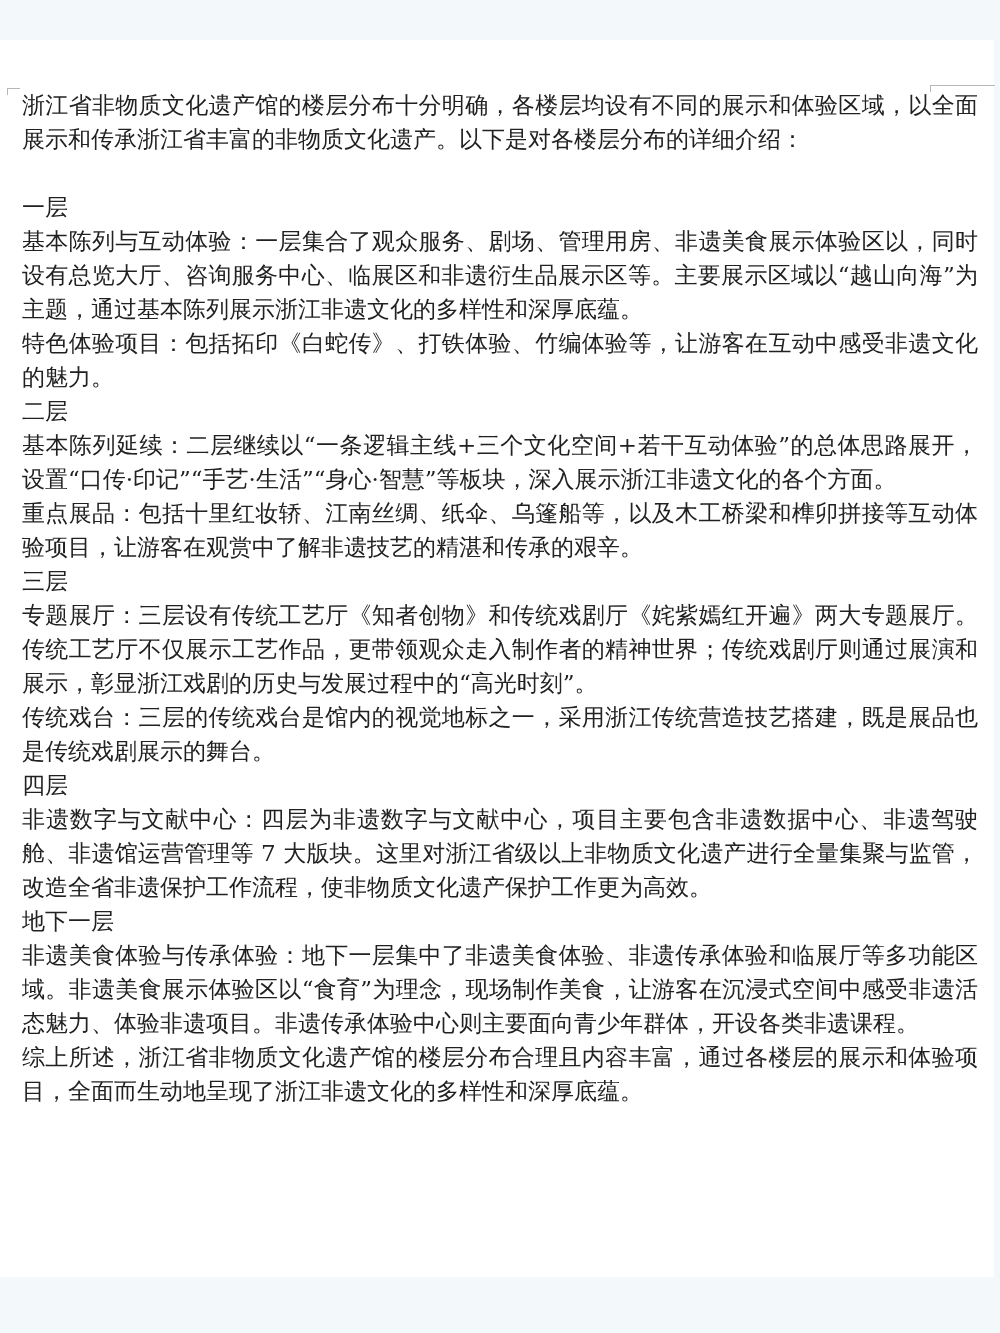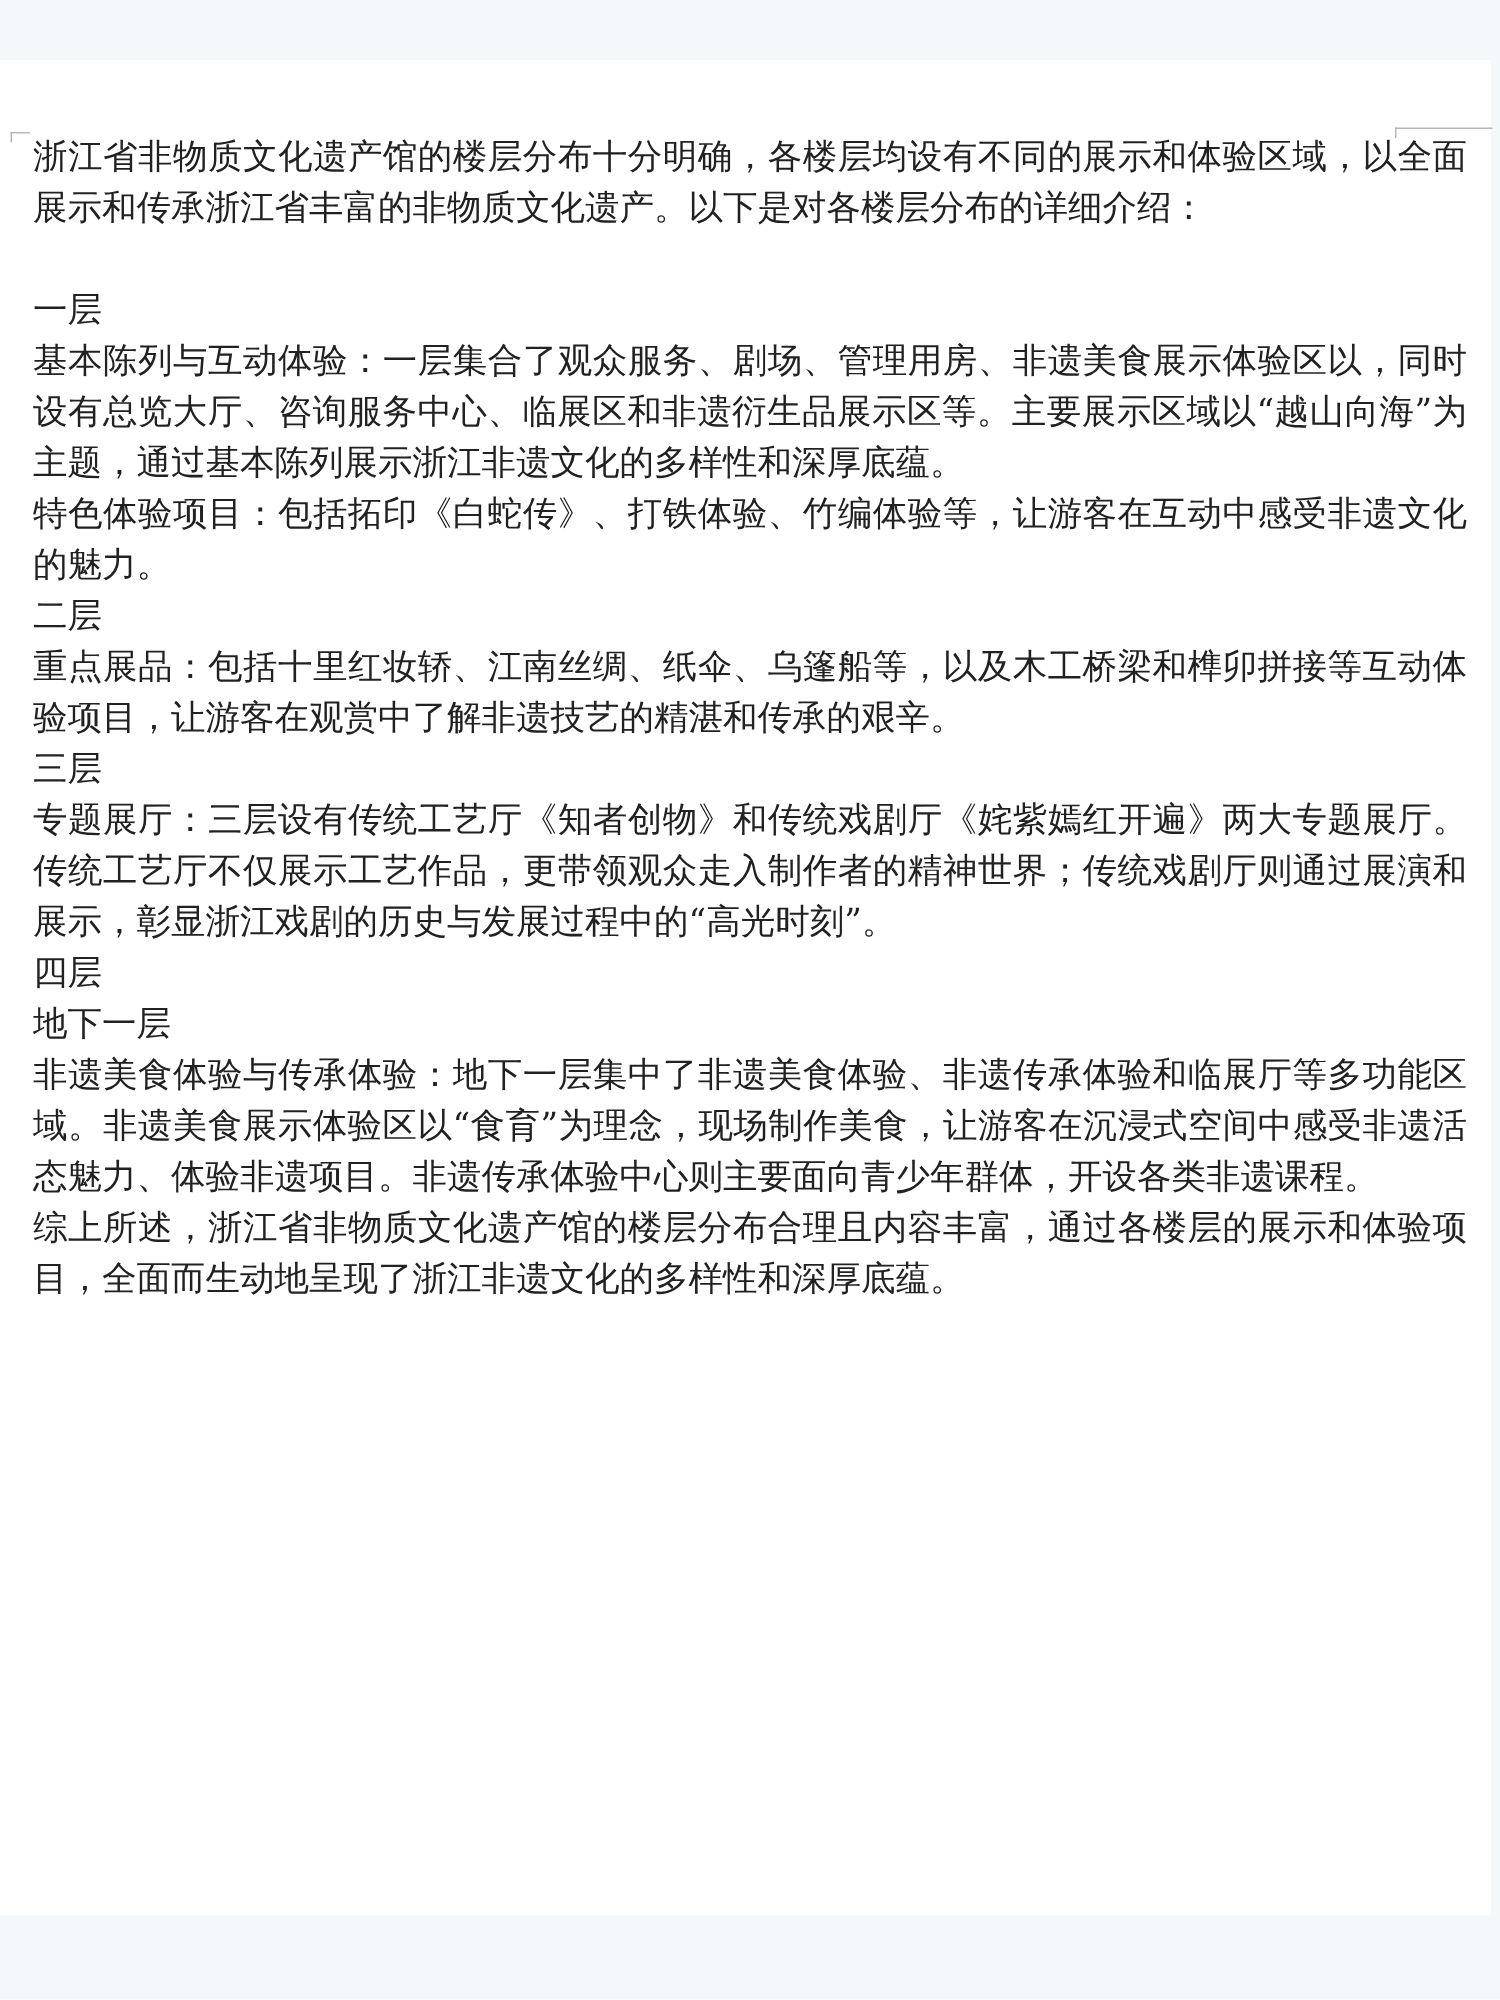--- a/index.html
+++ b/index.html
@@ -55,21 +55,24 @@
   <div class="margin-mark mark-tl"></div>
   <div class="margin-mark mark-tr"></div>
 
   <div class="content">
     <p>浙江省非物质文化遗产馆的楼层分布十分明确，各楼层均设有不同的展示和体验区域，以全面展示和传承浙江省丰富的非物质文化遗产。以下是对各楼层分布的详细介绍：</p>
     <p class="blank"></p>
     <p>一层</p>
     <p>基本陈列与互动体验：一层集合了观众服务、剧场、管理用房、非遗美食展示体验区以，同时设有总览大厅、咨询服务中心、临展区和非遗衍生品展示区等。主要展示区域以“越山向海”为主题，通过基本陈列展示浙江非遗文化的多样性和深厚底蕴。</p>
     <p>特色体验项目：包括拓印《白蛇传》、打铁体验、竹编体验等，让游客在互动中感受非遗文化的魅力。</p>
     <p>二层</p>
+    <p>基本陈列延续：二层继续以“一条逻辑主线+三个文化空间+若干互动体验”的总体思路展开，设置“口传·印记”“手艺·生活”“身心·智慧”等板块，深入展示浙江非遗文化的各个方面。</p>
     <p>重点展品：包括十里红妆轿、江南丝绸、纸伞、乌篷船等，以及木工桥梁和榫卯拼接等互动体验项目，让游客在观赏中了解非遗技艺的精湛和传承的艰辛。</p>
     <p>三层</p>
     <p>专题展厅：三层设有传统工艺厅《知者创物》和传统戏剧厅《姹紫嫣红开遍》两大专题展厅。传统工艺厅不仅展示工艺作品，更带领观众走入制作者的精神世界；传统戏剧厅则通过展演和展示，彰显浙江戏剧的历史与发展过程中的“高光时刻”。</p>
+    <p>传统戏台：三层的传统戏台是馆内的视觉地标之一，采用浙江传统营造技艺搭建，既是展品也是传统戏剧展示的舞台。</p>
     <p>四层</p>
+    <p>非遗数字与文献中心：四层为非遗数字与文献中心，项目主要包含非遗数据中心、非遗驾驶舱、非遗馆运营管理等 7 大版块。这里对浙江省级以上非物质文化遗产进行全量集聚与监管，改造全省非遗保护工作流程，使非物质文化遗产保护工作更为高效。</p>
     <p>地下一层</p>
     <p>非遗美食体验与传承体验：地下一层集中了非遗美食体验、非遗传承体验和临展厅等多功能区域。非遗美食展示体验区以“食育”为理念，现场制作美食，让游客在沉浸式空间中感受非遗活态魅力、体验非遗项目。非遗传承体验中心则主要面向青少年群体，开设各类非遗课程。</p>
     <p>综上所述，浙江省非物质文化遗产馆的楼层分布合理且内容丰富，通过各楼层的展示和体验项目，全面而生动地呈现了浙江非遗文化的多样性和深厚底蕴。</p>
   </div>
 </div>
 
 </body></html>

